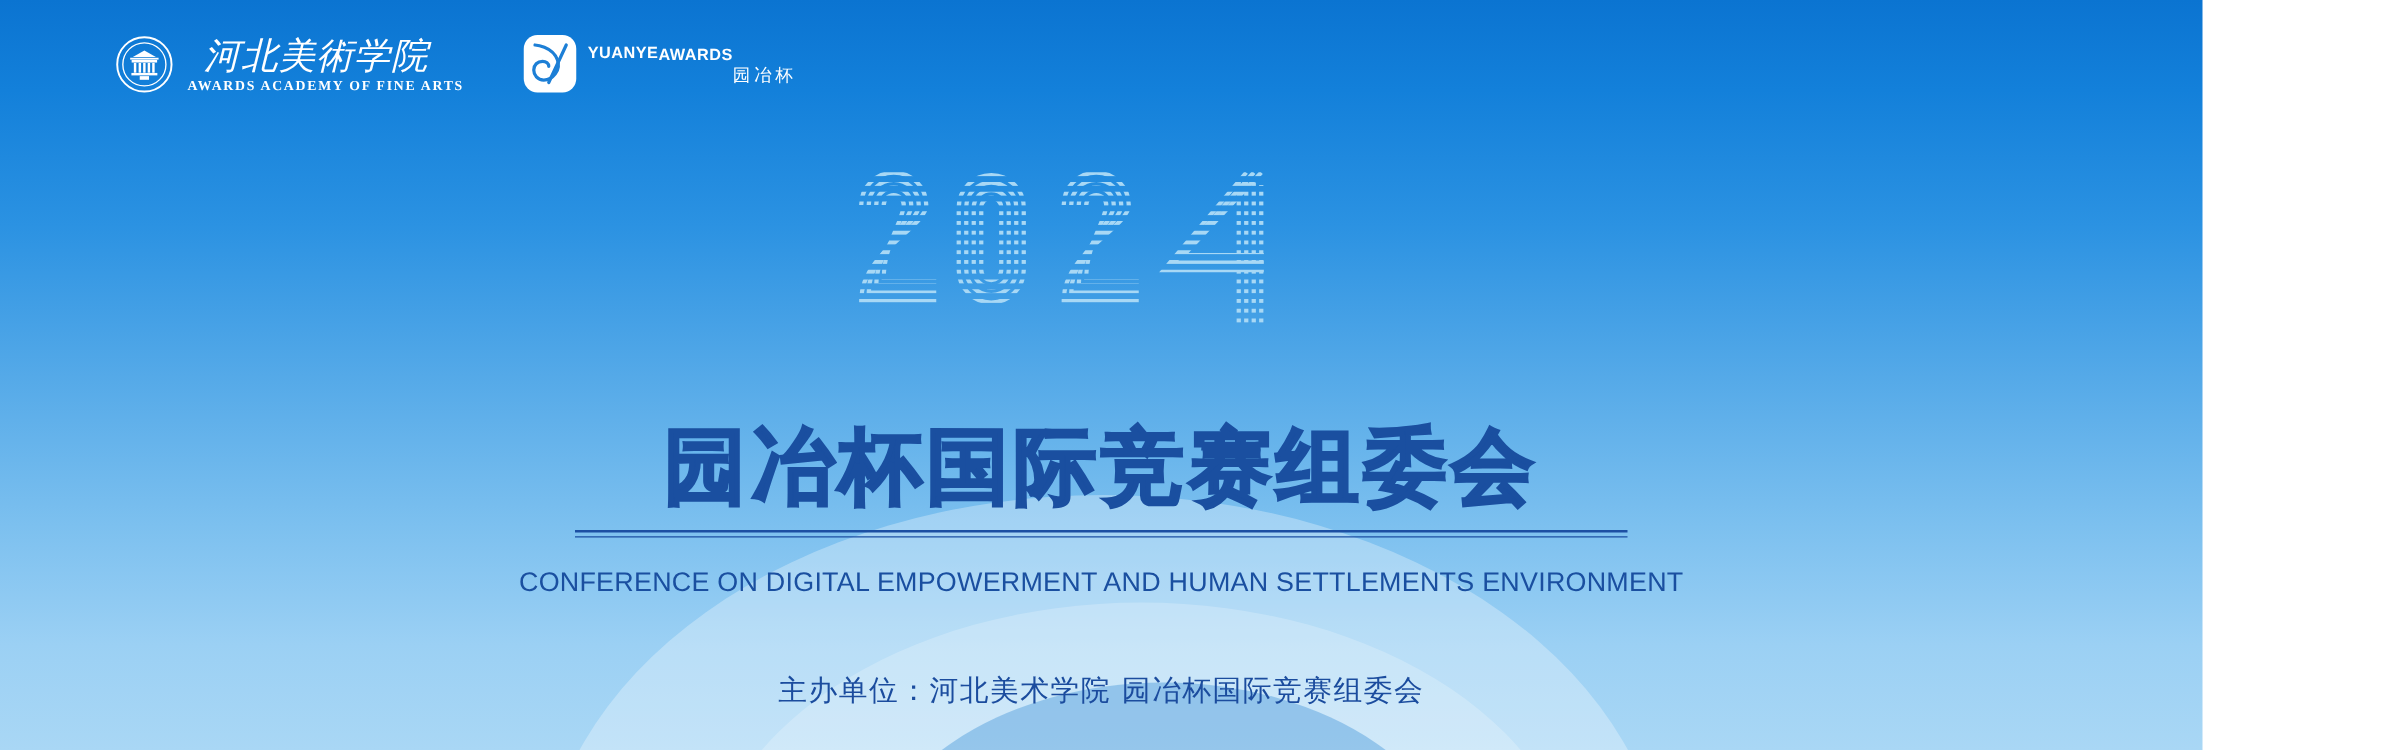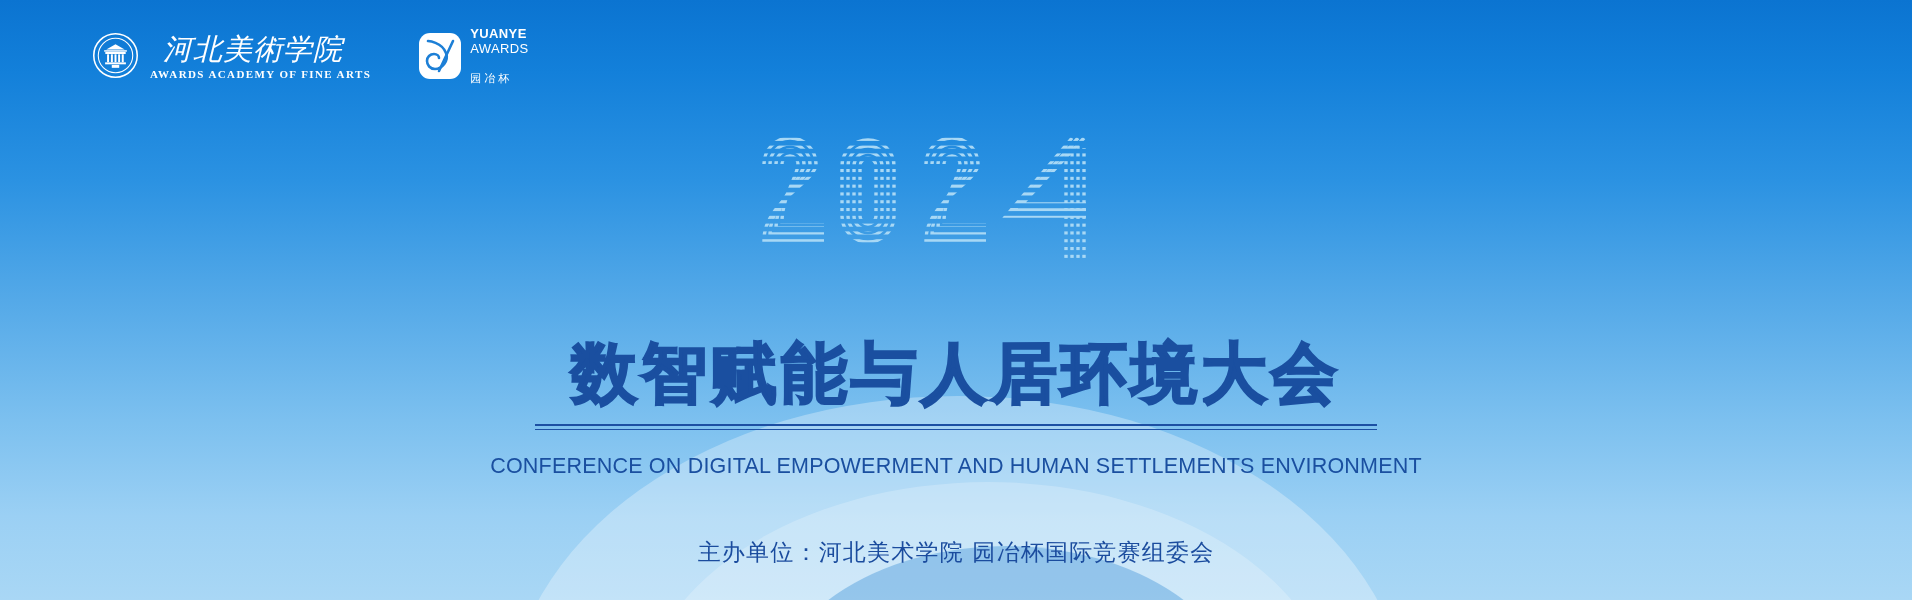--- a/index.html
+++ b/index.html
@@ -3,21 +3,21 @@
 <meta charset="utf-8">
 <style>
   html,body{margin:0;padding:0;}
   body{
     width:1920px;height:600px;overflow:hidden;
     font-family:"Liberation Sans","DejaVu Sans",sans-serif;
   }
 
   
   .banner{
-    position:relative;width:1912px;height:600px;overflow:hidden;
+    position:relative;width:1762px;height:600px;overflow:hidden;
     background:linear-gradient(180deg,
         #0b74d1 0%,
         #1380da 12%,
         #2b92e2 30%,
         #54a9e8 50%,
         #7cc0ef 70%,
         #9bd0f4 86%,
         #a9d7f5 100%);
   }
 
@@ -52,24 +52,24 @@
     font-family:"Liberation Serif","DejaVu Serif",serif;
     font-weight:700;color:#ffffff;font-size:11px;
     letter-spacing:1.4px;margin-top:3px;white-space:nowrap;
   }
 
   .logo-yuanye{display:flex;align-items:center;gap:9px;}
   .yy-mark{
     width:42px;height:46px;background:#ffffff;border-radius:11px;
     flex:0 0 auto;position:relative;overflow:hidden;
   }
-  .yy-text{display:flex;flex-direction:column;line-height:1;}
+  .yy-text{display:flex;flex-direction:row;line-height:1;text-align:right;}
   .yy-l1{color:#fff;font-size:13px;font-weight:700;letter-spacing:.4px;}
-  .yy-l2{color:#fff;font-size:13px;font-weight:400;letter-spacing:.4px;margin-top:2px;}
-  .yy-l3{color:#fff;font-size:11px;letter-spacing:3px;margin-top:18px;}
+  .yy-l2{color:#fff;font-size:13px;font-weight:700;letter-spacing:.4px;margin-top:2px;}
+  .yy-l3{color:#fff;font-size:14px;letter-spacing:3px;margin-top:18px;}
 
   
   .year{
     position:absolute;left:0;right:0;top:130px;
     display:flex;justify-content:center;
   }
   .year svg{display:block;}
 
   
   .title-block{
@@ -223,21 +223,21 @@
           <path d="M310 14 L310 130"></path>
           <path d="M316 14 L316 130"></path>
           <path d="M322 16 L322 130"></path>
           <path d="M328 18 L328 130"></path>
         </g>
       </g>
     </svg>
   </div>
 
   <div class="title-block">
-    <div class="title-cn">数智赋能与人居环境大会</div>
+    <div class="title-cn">园冶杯国际竞赛组委会</div>
     <div class="rules">
       <div class="rule"></div>
       <div class="rule"></div>
     </div>
     <div class="title-en">CONFERENCE ON DIGITAL EMPOWERMENT AND HUMAN SETTLEMENTS ENVIRONMENT</div>
   </div>
 
   <div class="organizer">主办单位：河北美术学院  园冶杯国际竞赛组委会</div>
 
 </div>

